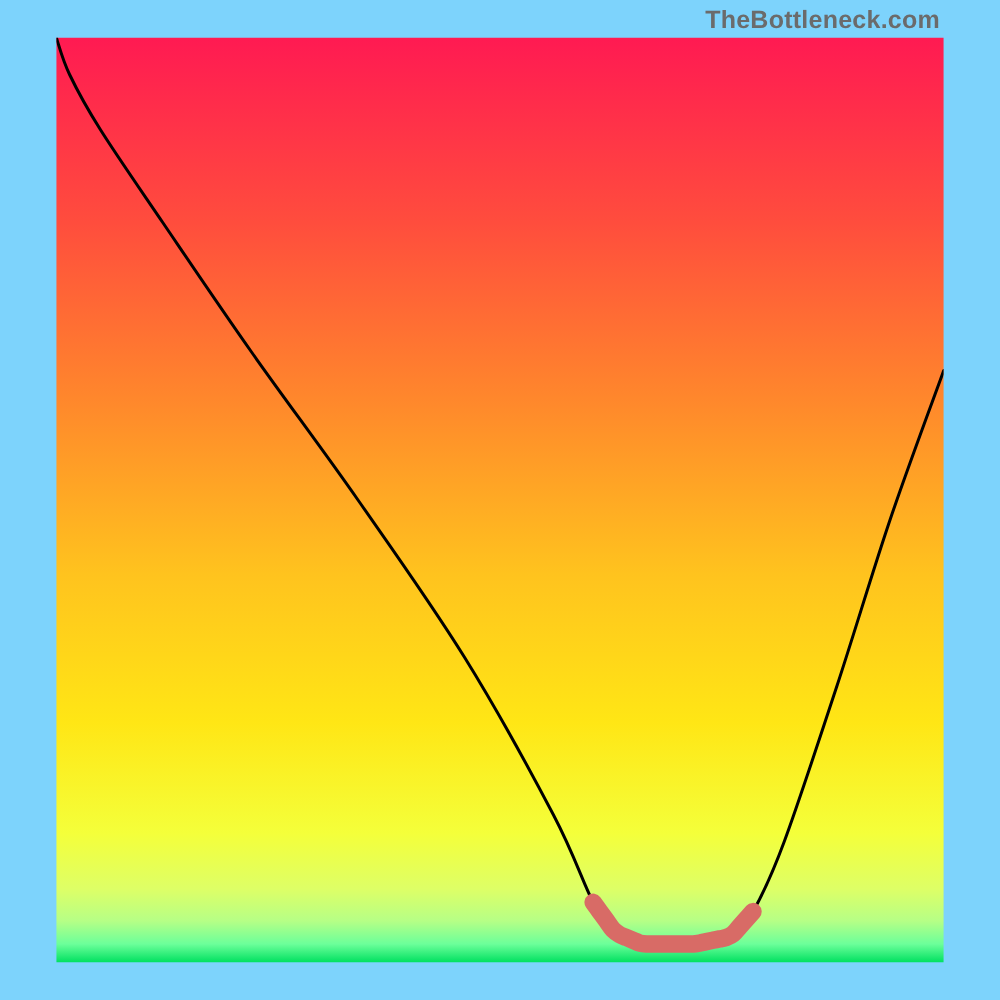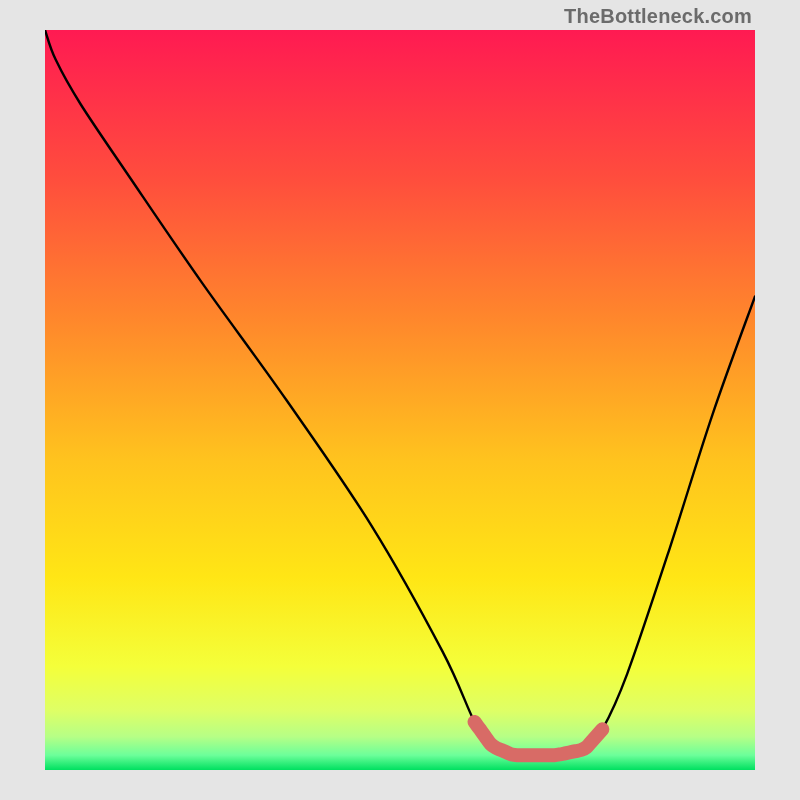--- a/index.html
+++ b/index.html
@@ -9,21 +9,21 @@
     height: 800px;
     background: #000;
     overflow: hidden;
   }
   .frame {
     position: absolute;
     left: 0;
     top: 0;
     width: 800px;
     height: 800px;
-    background: #e5e5e5;
+    background: #7dd3fc;
   }
   .plot-area {
     position: absolute;
     left: 45px;
     top: 30px;
     width: 710px;
     height: 740px;
   }
   .attribution {
     position: absolute;

